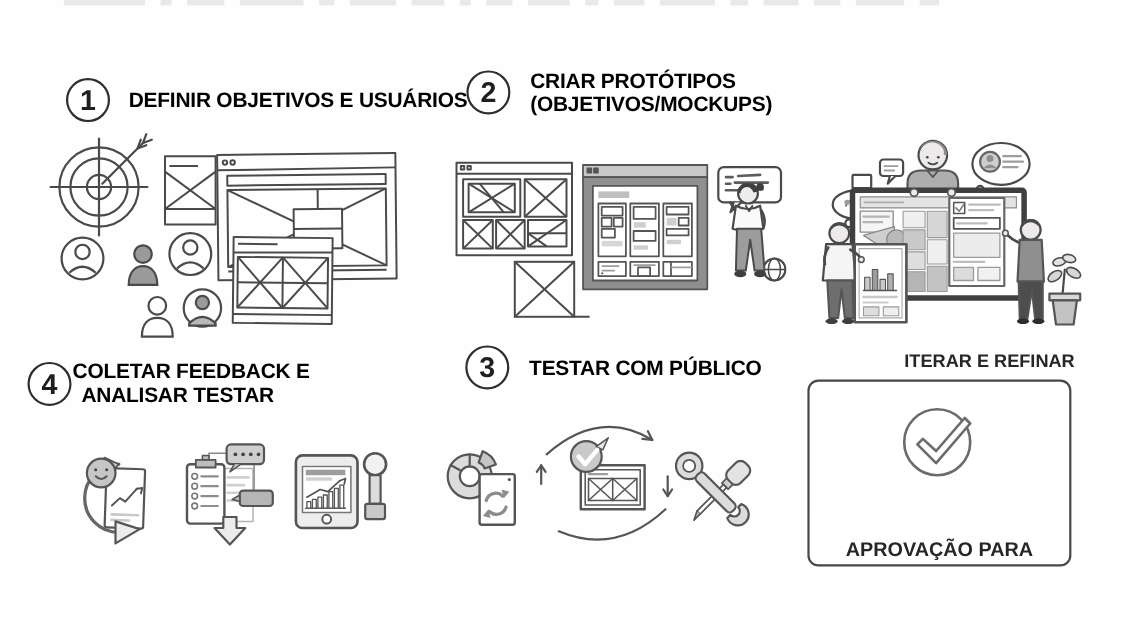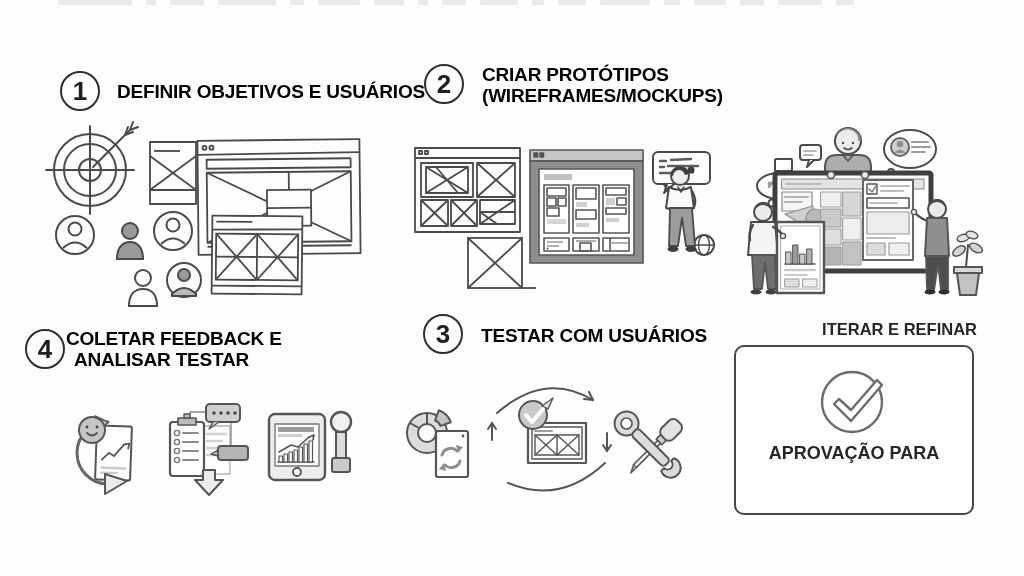--- a/index.html
+++ b/index.html
@@ -19,21 +19,21 @@
   }
   .steplabel{
     font-weight:bold;font-size:19px;letter-spacing:-0.2px;color:#000000;
     line-height:21px;white-space:nowrap;
   }
   .indent2{padding-left:8px;}
   
   .iterate-title{width:244px;text-align:center;font-weight:bold;font-size:16.5px;color:#262626;}
   .approval-box{
     width:240px;height:170px;border:2px solid #474747;border-radius:10px;background:#fff;
-    box-sizing:border-box;display:flex;flex-direction:column;align-items:center;padding-top:13px;
+    box-sizing:border-box;display:flex;flex-direction:column;align-items:center;padding-top:13px;gap:46px;
   }
   .approval-text{margin-top:2px;text-align:center;font-weight:bold;font-size:18px;line-height:23px;color:#262626;}
   
   svg{display:block;}
 </style>
 </head>
 <body>
 <div id="canvas">
 
 <div class="abs topstrip">
@@ -130,21 +130,21 @@
       <line x1="172" y1="168" x2="262" y2="168"></line>
     </g>
   </g>
 </svg>
 
 <div class="abs stepnum" style="left:424px;top:64px;">
   <span>2</span>
 </div>
 <div class="abs steplabel" style="left:482px;top:64px;">
   <div>CRIAR PROTÓTIPOS</div>
-  <div>(WIREFRAMES/MOCKUPS)</div>
+  <div>(OBJETIVOS/MOCKUPS)</div>
 </div>
 
 <svg class="abs" style="left:410px;top:138px;" width="305" height="165" viewBox="0 0 305 165">
 
   <g stroke="#4a4a4a" stroke-width="1.8" fill="none" stroke-linejoin="round">
     <rect x="5" y="10" width="105" height="84"></rect>
     <line x1="5" y1="20" x2="110" y2="20"></line>
     <rect x="9" y="13" width="3" height="3"></rect>
         <rect x="15" y="13" width="3" height="3"></rect>
     <rect x="11" y="25" width="52" height="34"></rect>
@@ -456,21 +456,21 @@
       <rect x="286" y="32" width="10" height="26" fill="#dcdcdc" stroke-width="2"></rect>
       <rect x="282" y="58" width="18" height="14" rx="2" fill="#c9c9c9" stroke-width="2"></rect>
     </g>
   </g>
 </svg>
 
 <div class="abs stepnum" style="left:423px;top:314px;">
   <span>3</span>
 </div>
 <div class="abs steplabel" style="left:481px;top:325px;">
-  <span>TESTAR COM USUÁRIOS</span>
+  <span>TESTAR COM PÚBLICO</span>
 </div>
 
 <svg class="abs" style="left:400px;top:375px;" width="295" height="140" viewBox="0 0 295 140">
   <g stroke="#555" stroke-width="2" fill="none" stroke-linecap="round" stroke-linejoin="round">
 
     <g>
       <circle cx="27" cy="58" r="20" fill="#dcdcdc"></circle>
       <circle cx="27" cy="58" r="9" fill="#fff"></circle>
       <line x1="27" y1="38" x2="27" y2="49"></line>
       <line x1="10" y1="48" x2="19" y2="53"></line>

